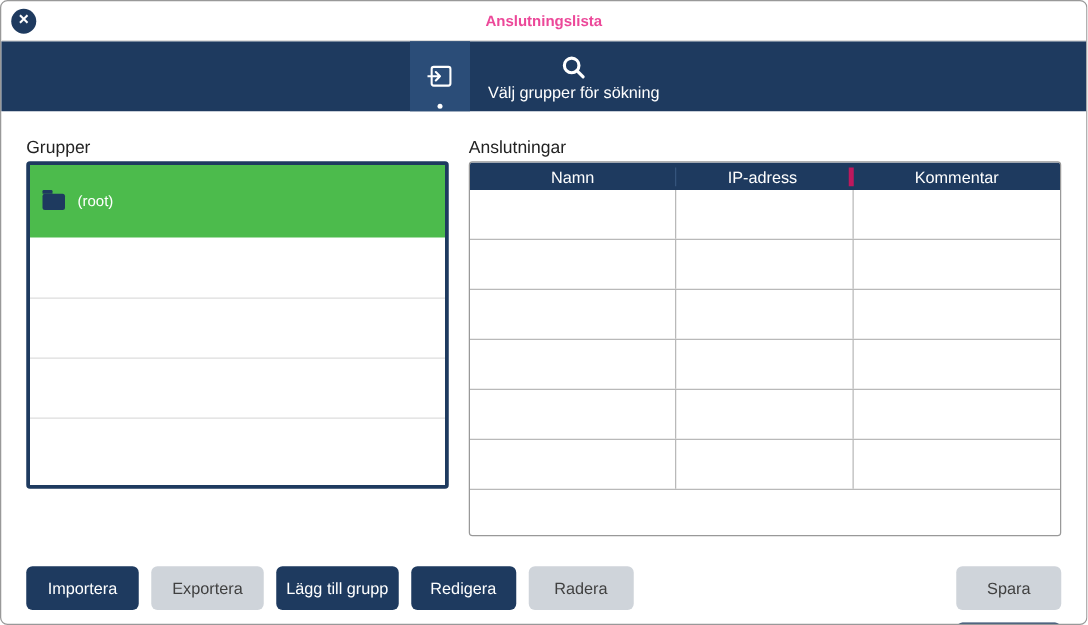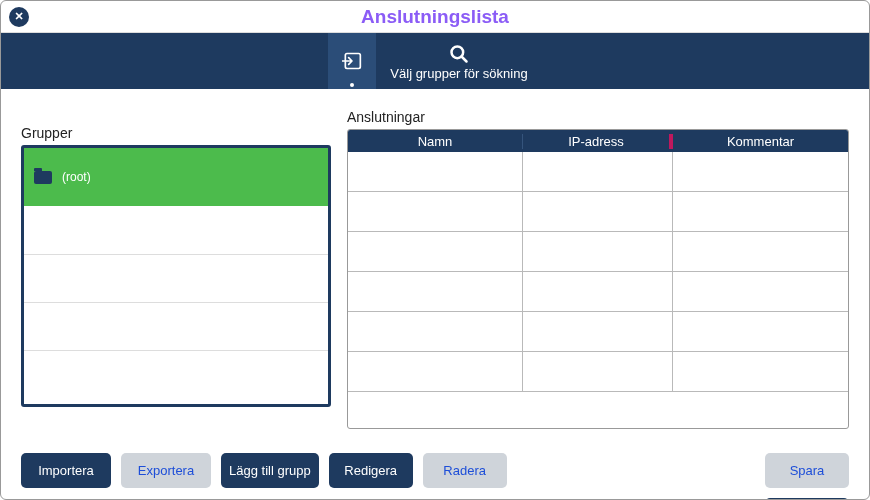--- a/index.html
+++ b/index.html
@@ -36,22 +36,22 @@
       font-size: 11px;
       cursor: pointer;
       font-weight: bold;
       line-height: 1;
     }
     .title {
       position: absolute;
       left: 0; right: 0;
       text-align: center;
       font-weight: 600;
-      font-size: 19px;
-      color: #8b5cf6;
+      font-size: 12px;
+      color: #ec4899;
       pointer-events: none;
     }
 
     .tabbar {
       background: #1e3a5f;
       display: flex;
       justify-content: center;
       height: 56px;
     }
     .tab {
@@ -78,21 +78,21 @@
       border-radius: 50%;
       background: #fff;
     }
 
     .content {
       display: flex;
       padding: 20px 20px 12px 20px;
       gap: 16px;
     }
 
-    .col-left { width: 310px; display:flex; flex-direction:column;margin-top:16px; }
+    .col-left { width: 338px; display:flex; flex-direction:column; }
     .col-right { flex: 1; display:flex; flex-direction:column; }
 
     .section-label {
       font-size: 14px;
       color: #222;
       margin-bottom: 4px;
     }
 
     .panel-border {
       border: 3px solid #1e3a5f;
@@ -170,21 +170,21 @@
       border-radius: 5px;
       padding: 10px 12px;
       font-size: 13px;
       font-weight: 500;
       cursor: pointer;
       min-width: 84px;
       text-align: center;
     }
     .btn.disabled {
       background: #cfd4da;
-      color: #1d4ed8;
+      color: #404040;
       cursor: default;
     }
 
     .bottom-area {
       padding: 12px 20px 16px 20px;
     }
     .bottom-row {
       display:flex;
       justify-content: space-between;
       align-items: flex-start;

